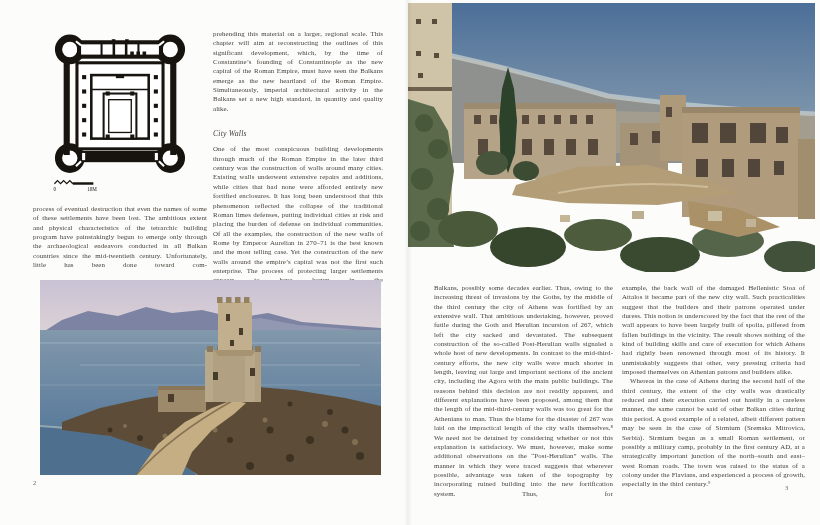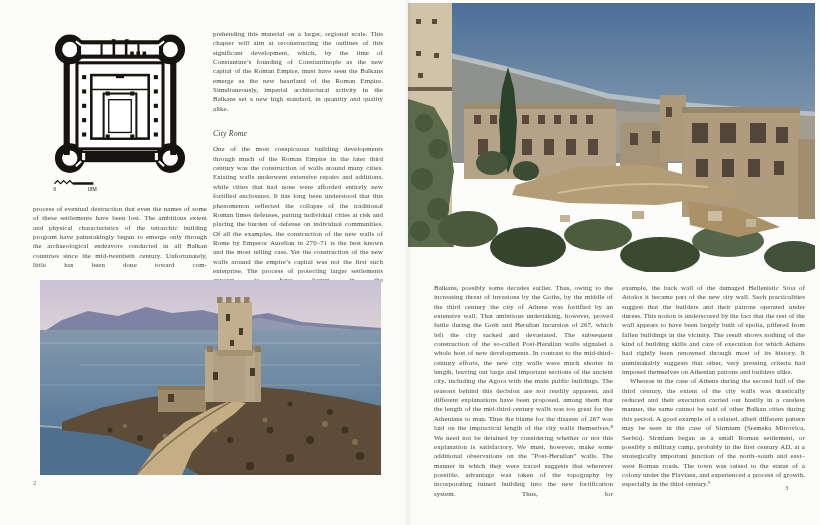--- a/index.html
+++ b/index.html
@@ -97,21 +97,21 @@
         </g>
       </svg>
     </div>
 
     <div class="col cont" style="left:33px;top:204px;width:174px;">
       <p>process of eventual destruction that even the names of some of these settlements have been lost. The ambitious extent and physical characteristics of the tetrarchic building program have painstakingly begun to emerge only through the archaeological endeavors conducted in all Balkan countries since the mid-twentieth century. Unfortunately, little has been done toward com-</p>
     </div>
 
     <div class="col" style="left:213px;top:29px;width:170px;">
       <p>prehending this material on a larger, regional scale. This chapter will aim at reconstructing the outlines of this significant development, which, by the time of Constantine’s founding of Constantinople as the new capital of the Roman Empire, must have seen the Balkans emerge as the new heartland of the Roman Empire. Simultaneously, imperial architectural activity in the Balkans set a new high standard, in quantity and quality alike.</p>
-      <p class="sect-head">City Rome</p>
+      <p class="sect-head">City Walls</p>
       <p class="cont">One of the most conspicuous building developments through much of the Roman Empire in the later third century was the construction of walls around many cities. Existing walls underwent extensive repairs and additions, while cities that had none were afforded entirely new fortified enclosures. It has long been understood that this phenomenon reflected the collapse of the traditional Roman limes defenses, putting individual cities at risk and placing the burden of defense on individual communities. Of all the examples, the construction of the new walls of Rome by Emperor Aurelian in 270–71 is the best known and the most telling case. Yet the construction of the new walls around the empire’s capital was not the first such enterprise. The process of protecting larger settlements appears to have begun in the</p>
     </div>
 
     <div class="fig" style="left:40px;top:280px;width:341px;height:195px;">
       <svg viewBox="0 0 341 195" preserveAspectRatio="none">
         <defs>
           <linearGradient id="skyL" x1="0" y1="0" x2="0" y2="1">
             <stop offset="0" stop-color="#c9c2d4"></stop>
               <stop offset="1" stop-color="#ded3d6"></stop>
           </linearGradient>

